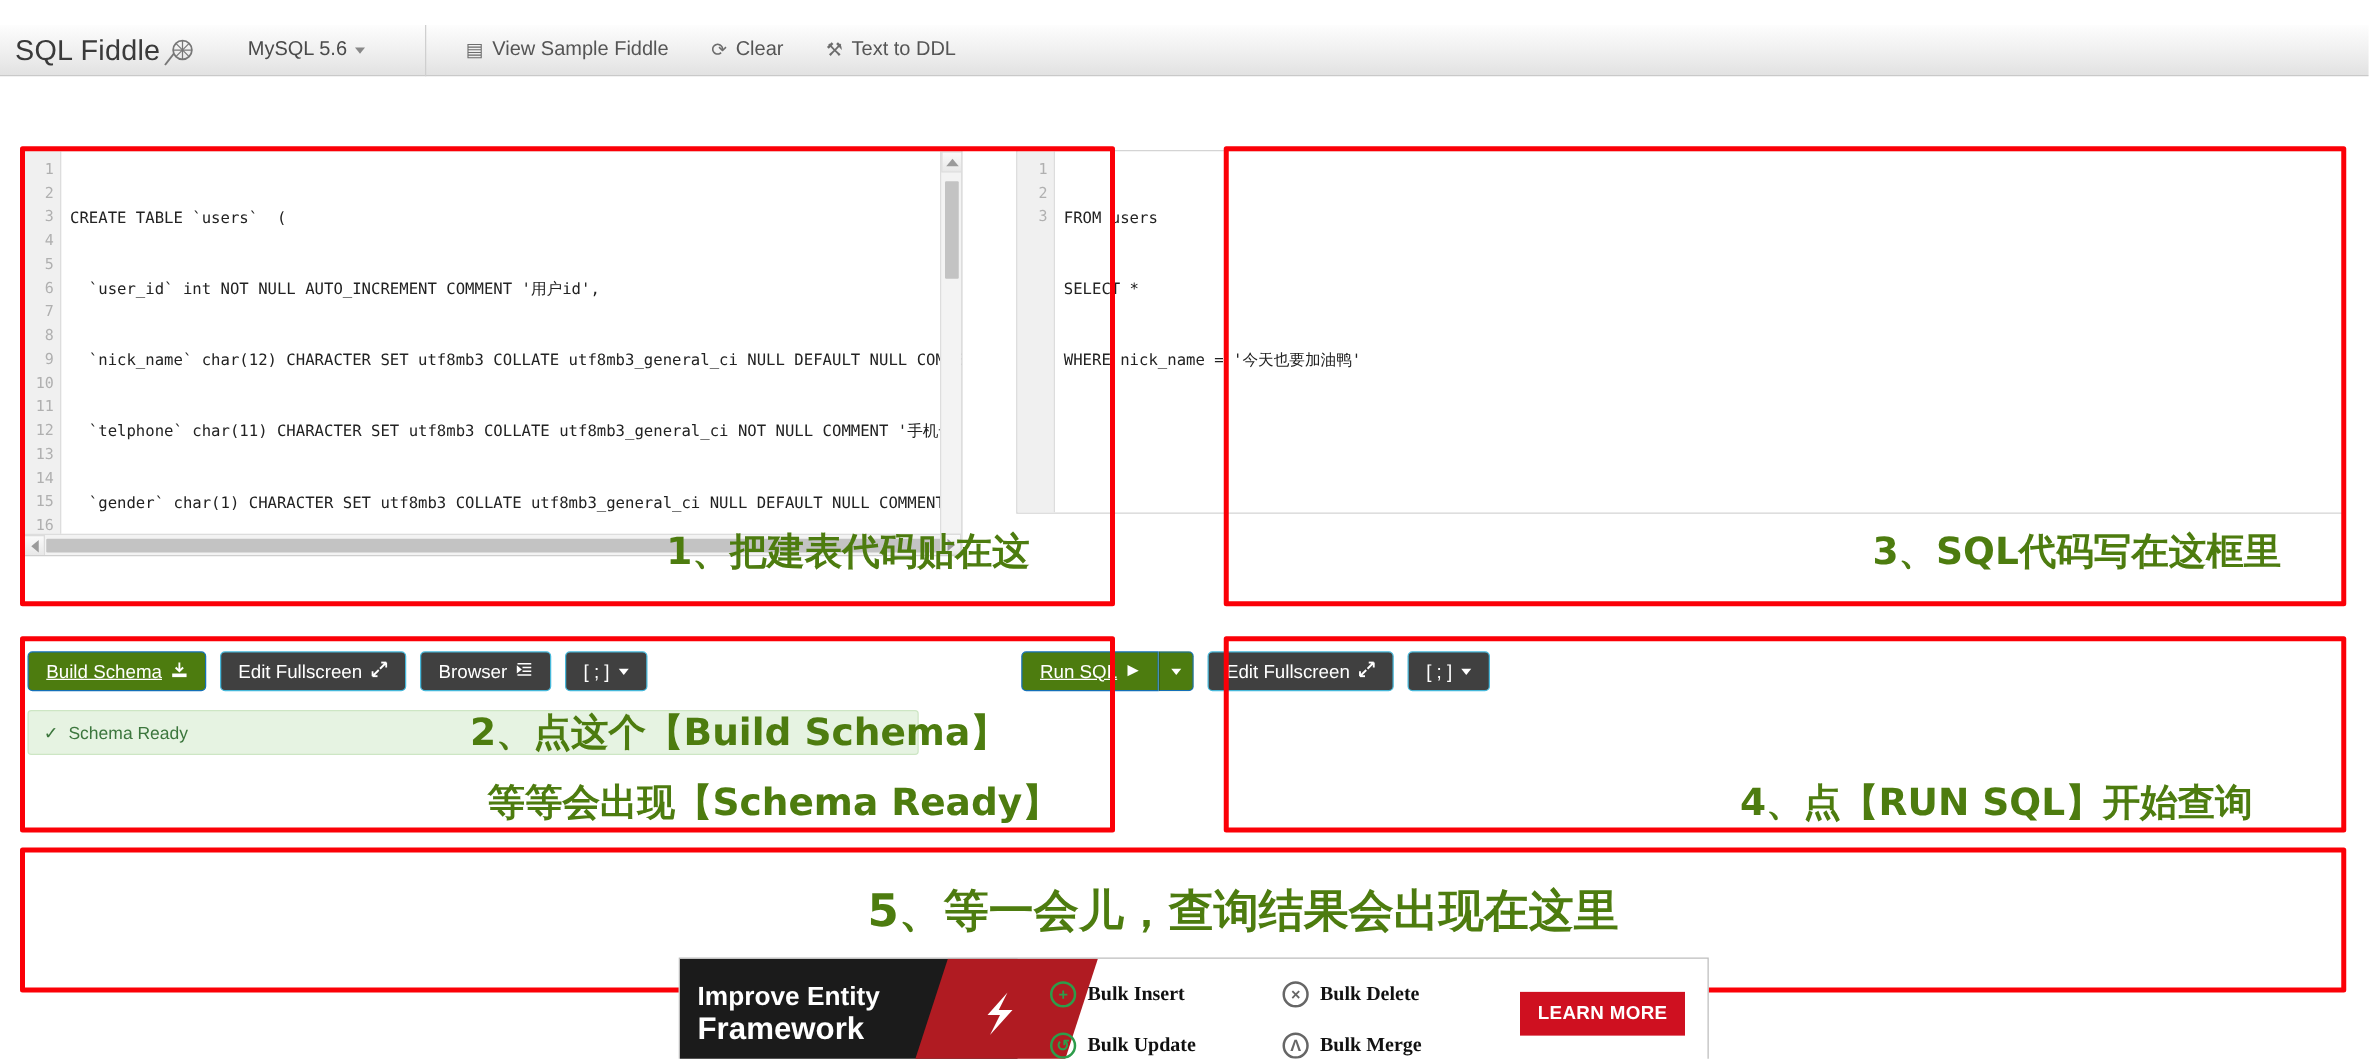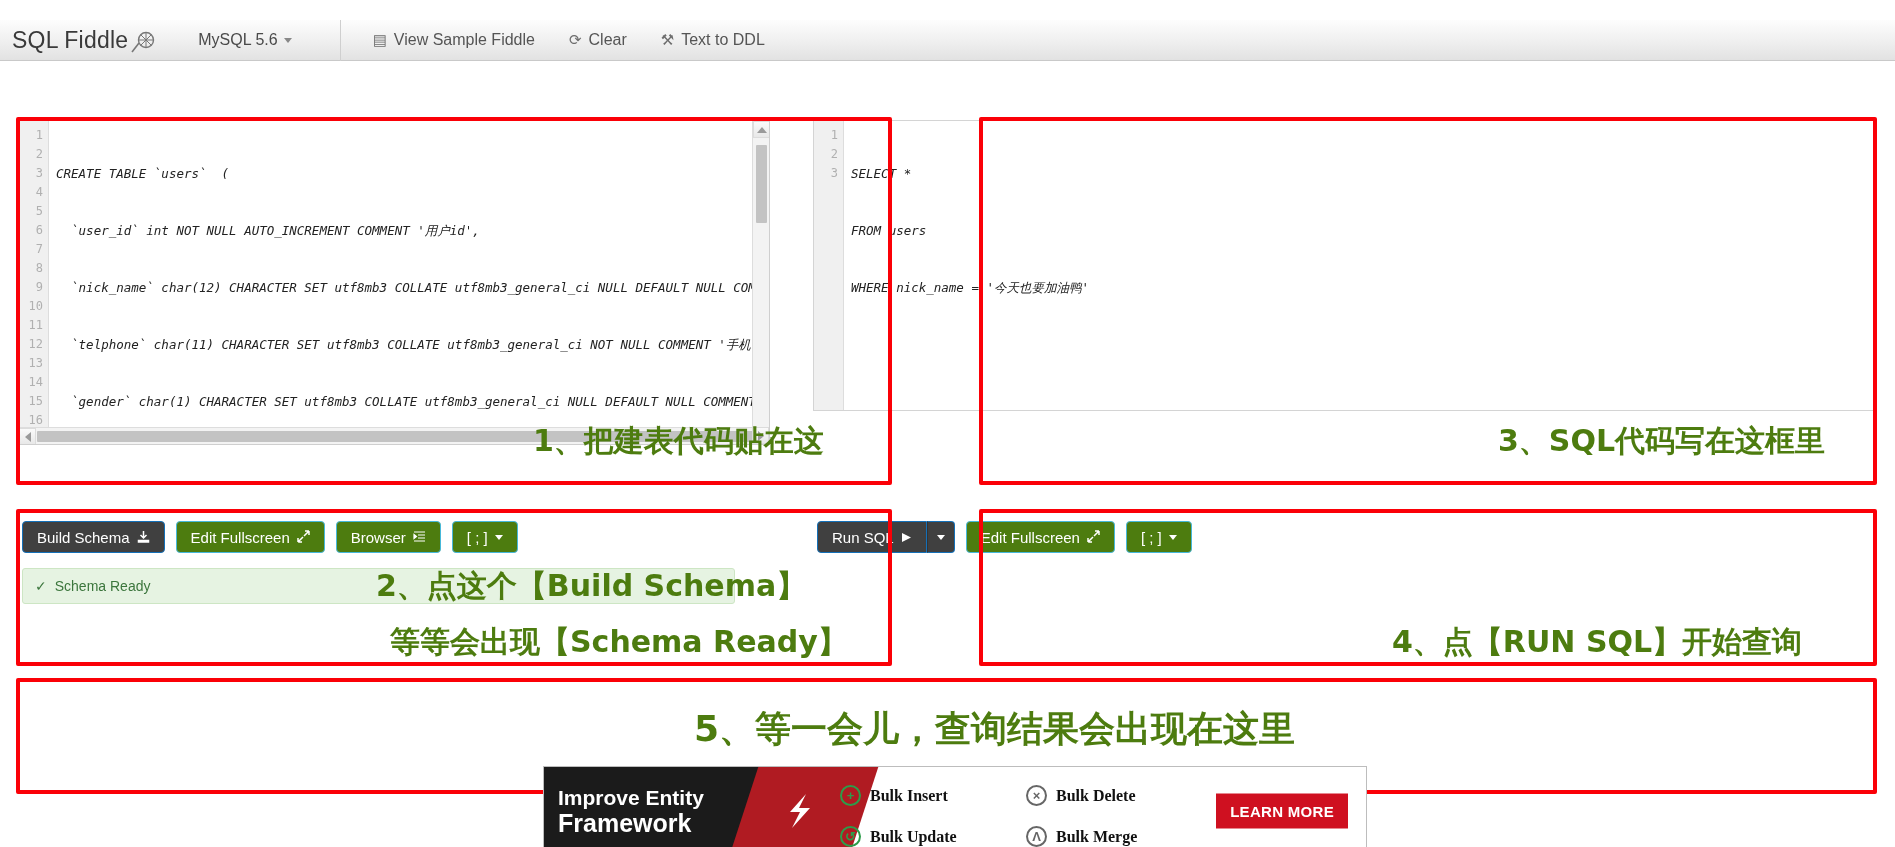--- a/index.html
+++ b/index.html
@@ -69,21 +69,21 @@
   }
   .code-area { position: absolute; inset: 0; display: flex; }
   .gutter {
     width: 30px; background: #f0f0f0; border-right: 1px solid #ddd;
     padding-top: 5px; text-align: right; color: #b0b0b0; font-size: 12px; line-height: 19px;
     user-select: none; flex: 0 0 30px;
   }
   .gutter div { padding-right: 5px; }
   .code-lines {
     flex: 1; padding: 5px 0 0 7px; font-size: 12.5px; line-height: 19px;
-    color: #222; white-space: pre; overflow: hidden; font-style: italic;
+    color: #222; white-space: pre; overflow: hidden;
   }
   .code-lines .ln { height: 19px; white-space: pre; }
 
   
   .vscroll {
     position: absolute; top: 0; right: 0; width: 17px; bottom: 0;
     background: #f3f3f3; border-left: 1px solid #ddd;
   }
   .vscroll .thumb {
     position: absolute; left: 3px; width: 11px; top: 24px; height: 78px;
@@ -116,22 +116,22 @@
   }
   .hscroll .arrow-l { left: 0; }
 
   
   .btn {
     display: inline-flex; align-items: center; gap: 7px;
     height: 32px; padding: 0 14px; border-radius: 4px;
     font-size: 15px; color: #fff; border: 1px solid rgba(0,0,0,.12);
     white-space: nowrap; line-height: 1;
   }
-  .btn-primary { background: #404040; border-color: #1470b8; }
-  .btn-info    { background: #4d7c0f; border-color: #46b8da; }
+  .btn-primary { background: #4d7c0f; border-color: #1470b8; text-decoration: underline; }
+  .btn-info    { background: #404040; border-color: #46b8da; }
   .btn-caret   { padding: 0 9px; }
   .btn-group   { display: inline-flex; }
   .btn-group .btn:first-child { border-top-right-radius: 0; border-bottom-right-radius: 0; }
   .btn-group .btn:last-child  { border-top-left-radius: 0; border-bottom-left-radius: 0; border-left-color: rgba(0,0,0,.2); }
   .caret-w { width:0;height:0;border-left:4px solid transparent;border-right:4px solid transparent;border-top:5px solid #fff;display:inline-block; }
 
   .toolbar { display: flex; align-items: center; gap: 11px; }
 
   
   .ready-bar {
@@ -294,22 +294,22 @@
     </div>
 
     <div class="editor" style="left:813px; top:59px; width:1062px; height:291px; position:absolute; border-color:#d4d4d4;">
       <div class="code-area">
         <div class="gutter">
           <div>1</div>
           <div>2</div>
           <div>3</div>
         </div>
         <div class="code-lines">
+          <div class="ln">FROM users</div>
           <div class="ln">SELECT *</div>
-          <div class="ln">FROM users</div>
           <div class="ln">WHERE nick_name = '今天也要加油鸭'</div>
         </div>
       </div>
     </div>
 
     <div class="toolbar" style="position:absolute; left:22px; top:460px;">
       <div class="btn btn-primary">
         <span>Build Schema</span>
         <span>
           <svg width="13" height="13" viewBox="0 0 13 13">

